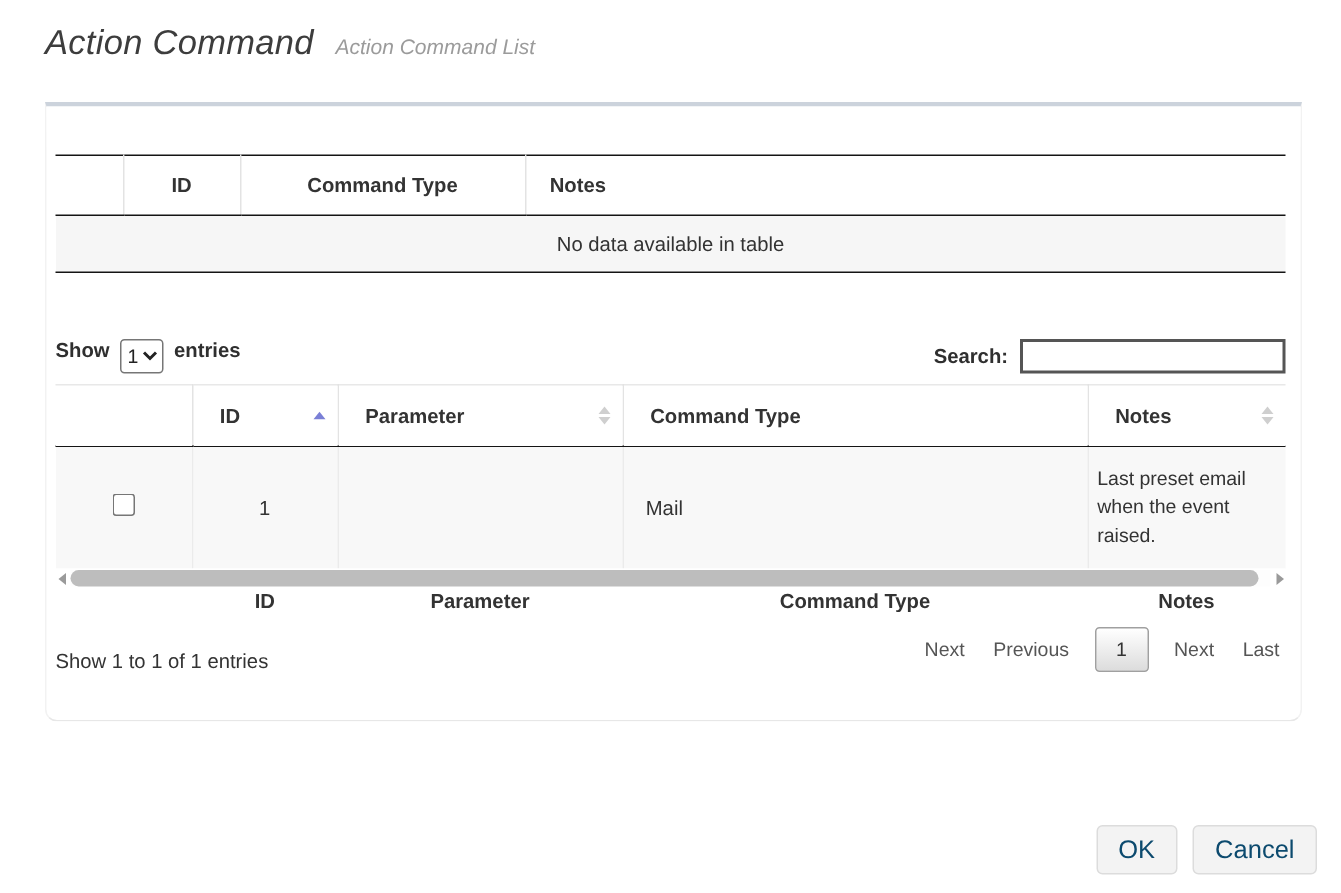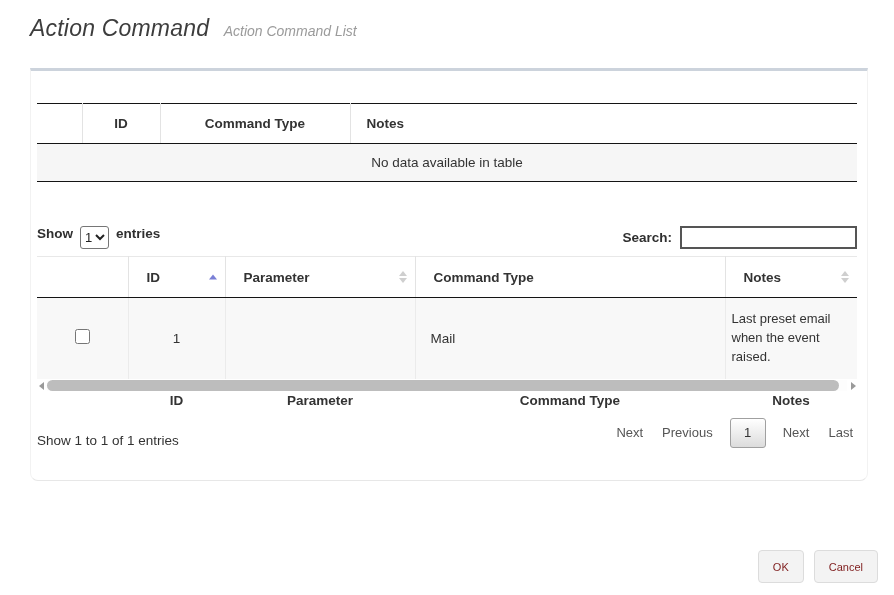--- a/index.html
+++ b/index.html
@@ -95,21 +95,21 @@
   }
   .page-btn.current {
     min-width:36px; height:30px; color:#333;
     border:1px solid #a0a0a0; border-radius:3px;
     background:linear-gradient(to bottom, #ffffff 0%, #dcdcdc 100%);
   }
 
   
   .dialog-actions { margin-top:69px; display:flex; justify-content:flex-end; gap:10px; padding-right:16px; }
   .dlg-btn {
-    height:33px; padding:0 14px; font-size:11px; color:#7f1d1d;
+    height:33px; padding:0 14px; font-size:17px; color:#0c4a6e;
     background:#f3f3f3; border:1px solid #dcdcdc; border-radius:4px;
     font-family:"Liberation Sans", sans-serif; cursor:pointer;
   }
 </style>
 </head>
 <body>
 
 <div class="page-header">
   <h1 class="page-title">Action Command</h1>
   <span class="page-subtitle">Action Command List</span>

